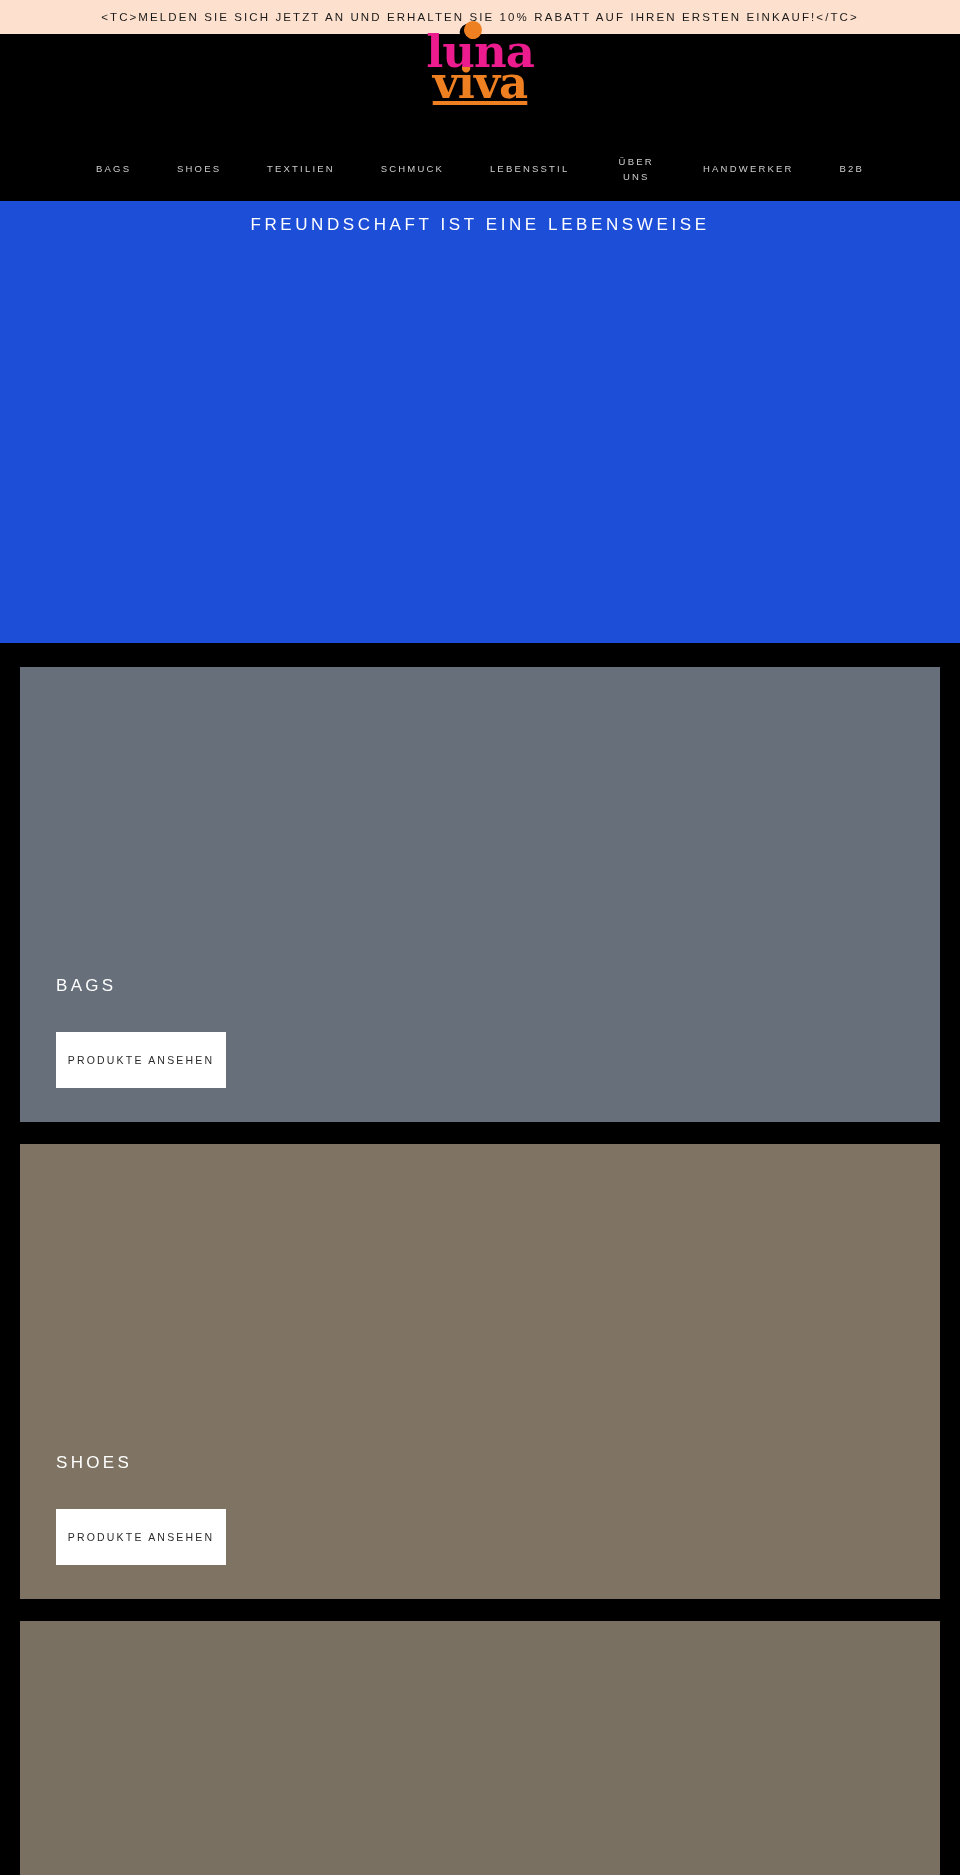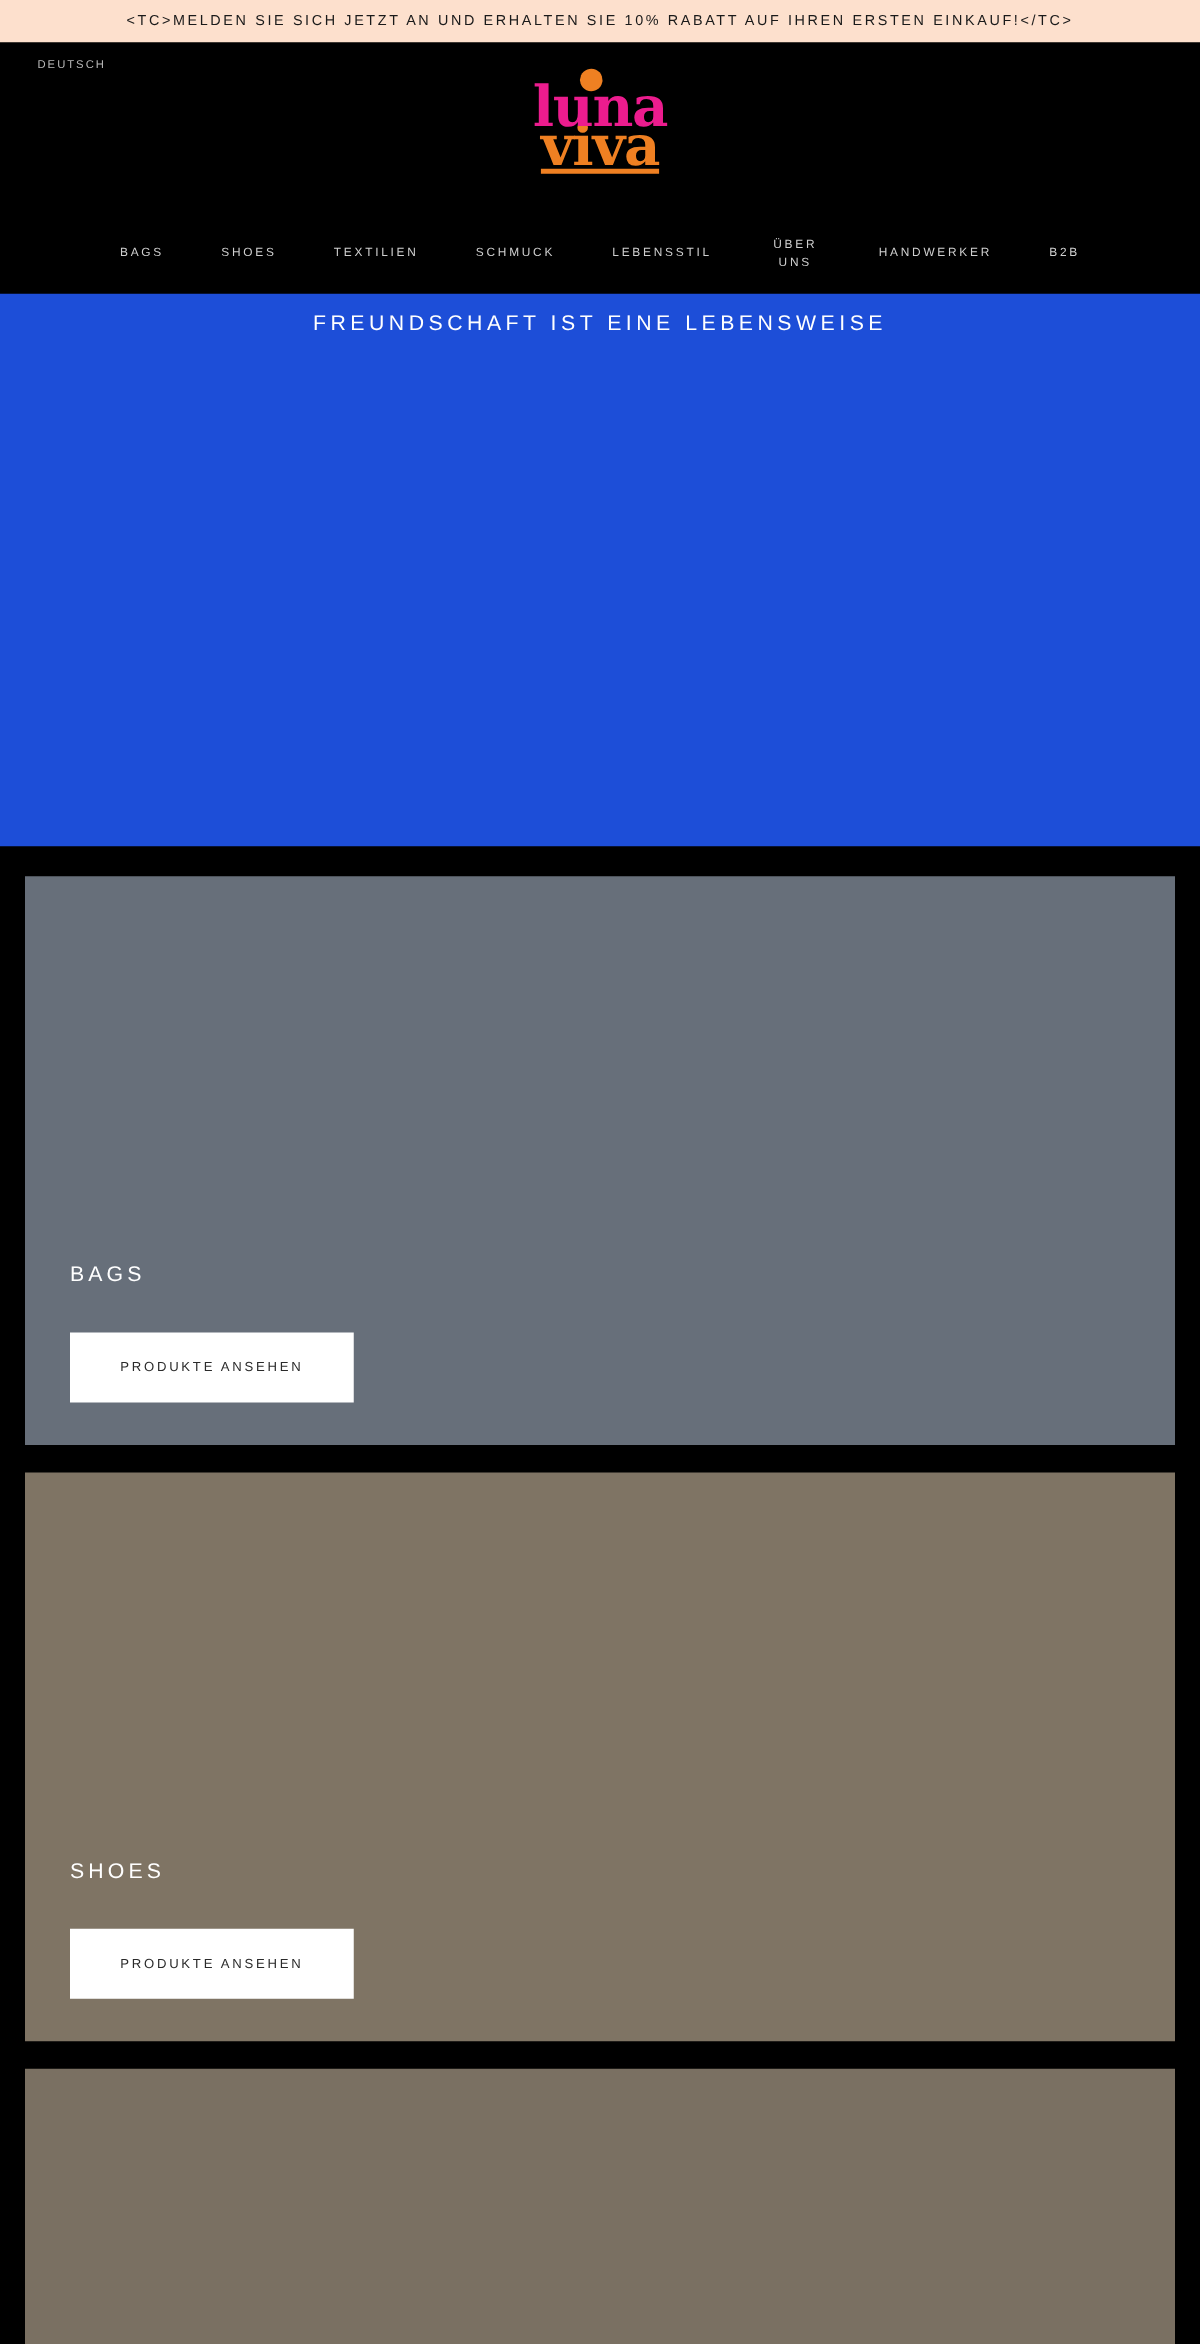--- a/index.html
+++ b/index.html
@@ -138,21 +138,21 @@
   .card-title {
     color:#ffffff;
     font-size:17px;
     letter-spacing:3.3px;
     margin-bottom:36px;
     font-weight:400;
   }
   .card-btn {
     background:#ffffff;
     color:#2a2a2a;
-    width:227px;
+    width:170px;
     height:56px;
     border:none;
     display:flex;
     align-items:center;
     justify-content:center;
     text-align:center;
     font-family:inherit;
     font-size:10.5px;
     letter-spacing:2.2px;
     line-height:1.55;
@@ -165,23 +165,20 @@
 </style>
 </head>
 <body>
 
 <div class="announce">
   <span>&lt;TC&gt;MELDEN SIE SICH JETZT AN UND ERHALTEN SIE 10% RABATT AUF IHREN ERSTEN EINKAUF!&lt;/TC&gt;</span>
 </div>
 
 <header class="header">
 
-  <div class="lang-row">
-    <button class="lang">DEUTSCH</button>
-  </div>
 
   <div class="logo-wrap">
     <div class="logo">
       <span class="moon"></span>
       <span class="logo-line1">luna</span>
       <span class="logo-line2">viva</span>
     </div>
   </div>
 
   <nav class="nav">

